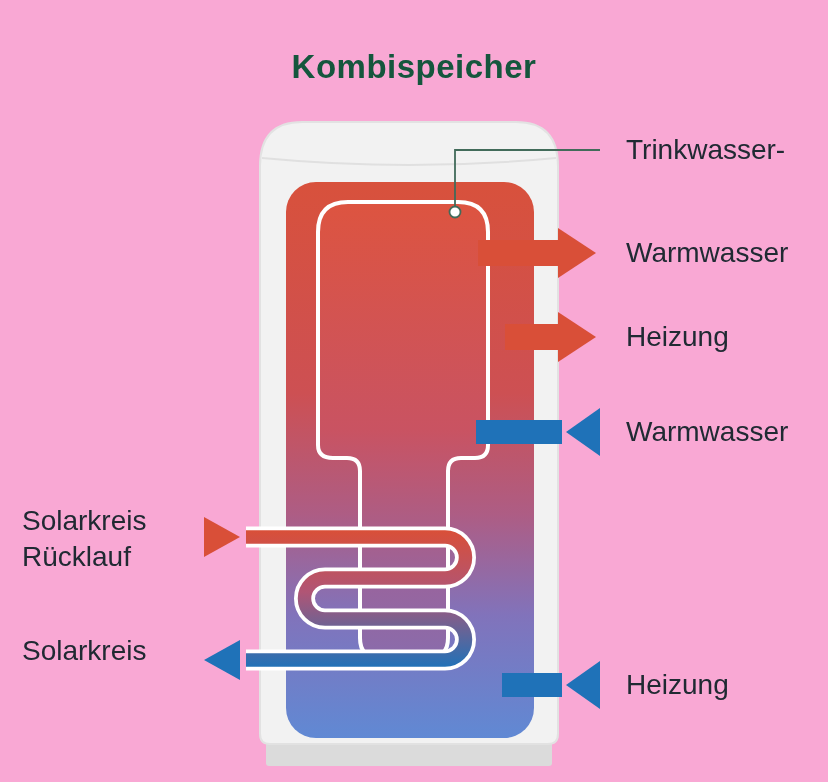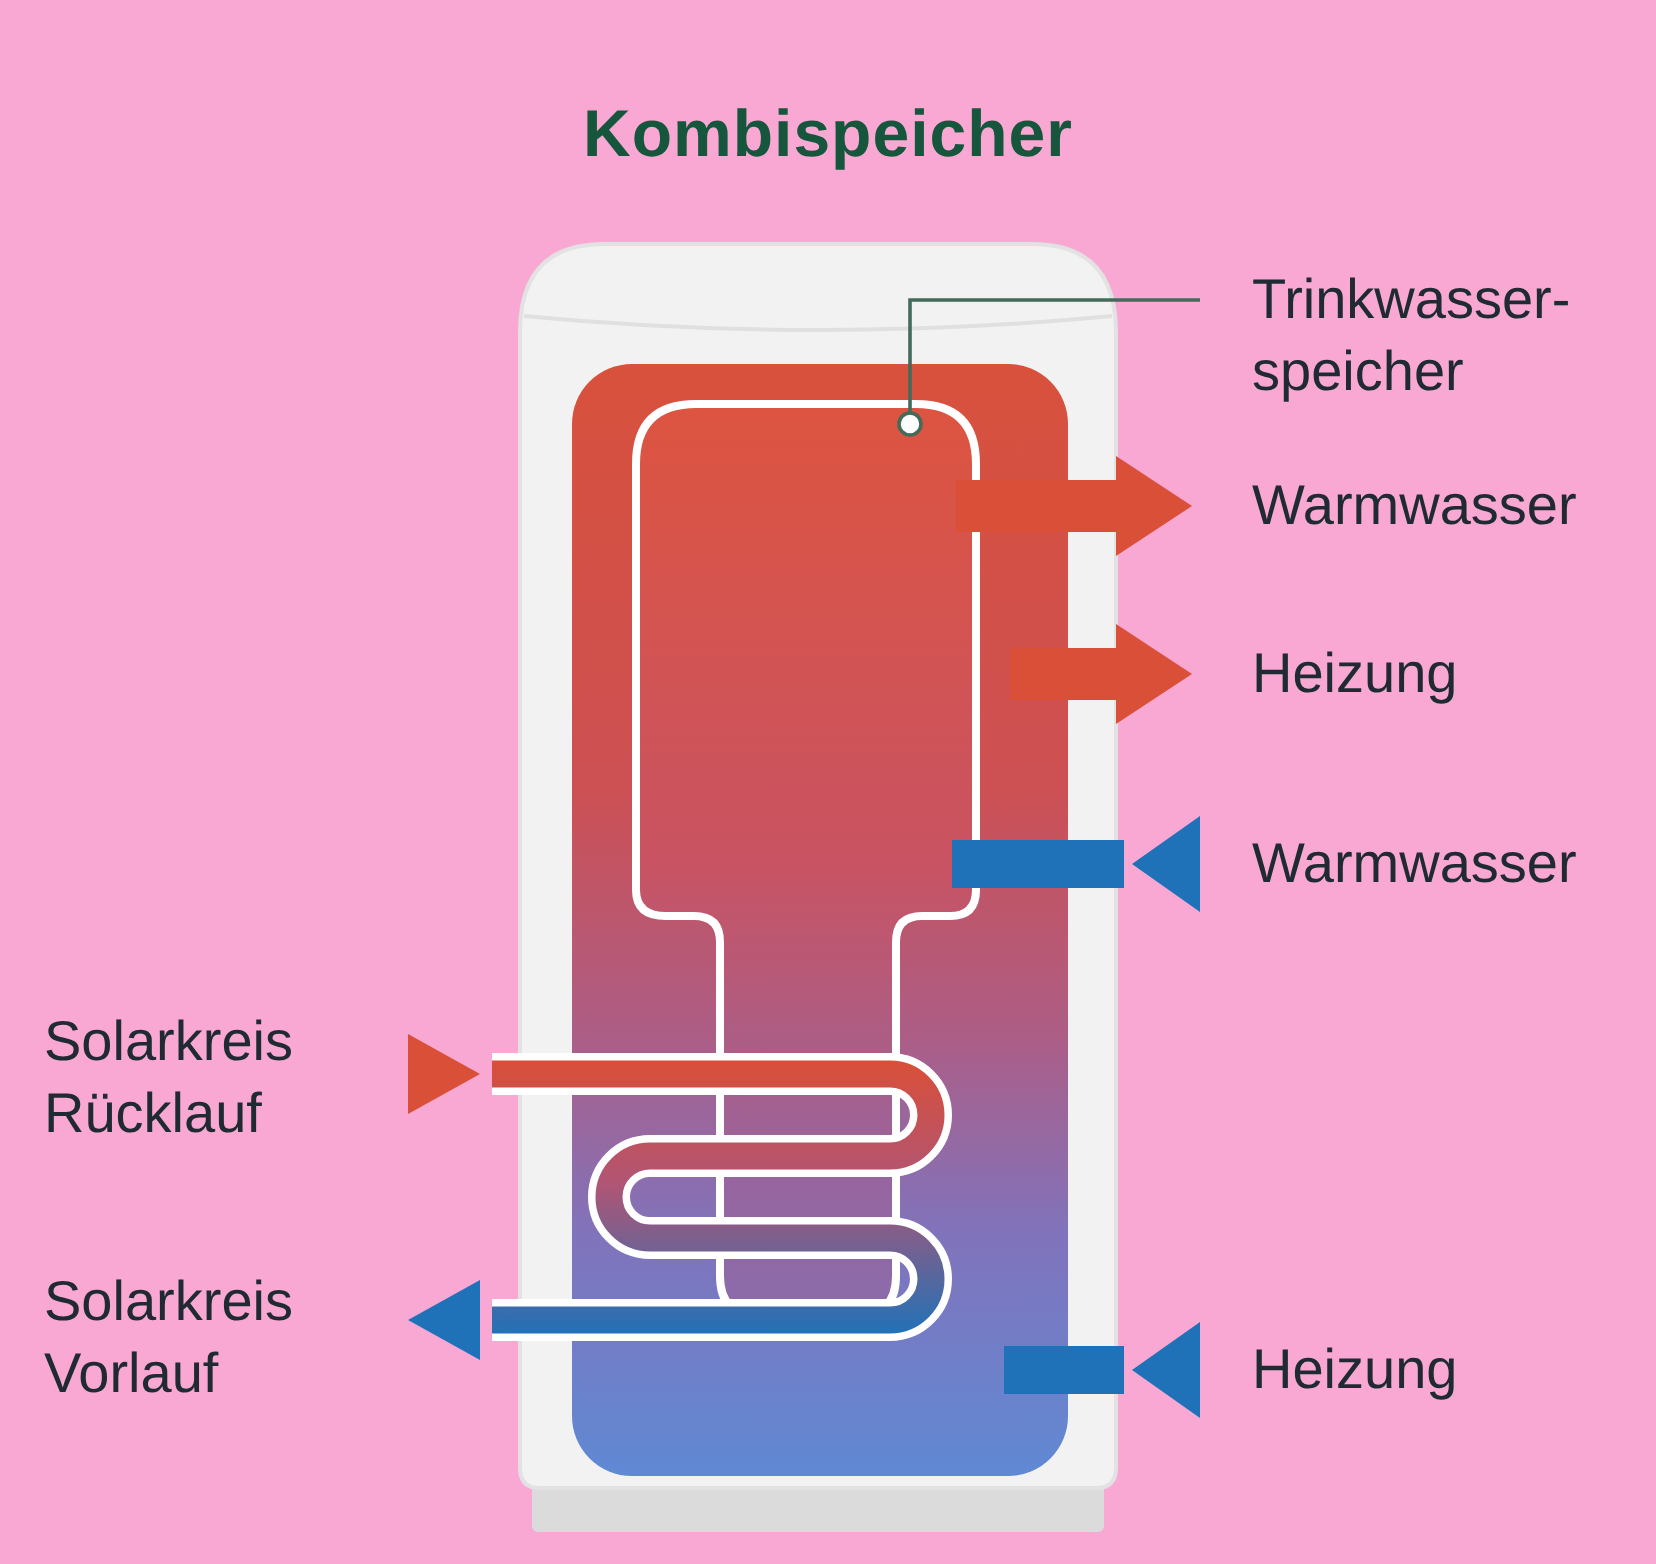--- a/index.html
+++ b/index.html
@@ -109,31 +109,29 @@
       <rect x="502" y="673" width="60" height="24"></rect>
       <polygon points="600,661 600,709 566,685"></polygon>
     </g>
 
     <polygon points="204,517 204,557 240,537" style="fill:var(--hot-red,#d94f38)"></polygon>
     <polygon points="240,640 240,680 204,660" style="fill:var(--cold-blue,#1f72b8)"></polygon>
   </svg>
 
   <div class="label right-col lbl-trinkwasserspeicher">
     <span class="line">Trinkwasser-</span>
-    <span class="line">speicher</span>
   </div>
 
   <div class="label right-col lbl-warmwasser">Warmwasser</div>
   <div class="label right-col lbl-heizung-top">Heizung</div>
   <div class="label right-col lbl-trinkwasser">Warmwasser</div>
   <div class="label right-col lbl-heizung-bottom">Heizung</div>
 
   <div class="label left-block lbl-solar-ruecklauf">
     <span class="line">Solarkreis</span>
     <span class="line">Rücklauf</span>
   </div>
 
   <div class="label left-block lbl-solar-vorlauf">
     <span class="line">Solarkreis</span>
-    <span class="line">Vorlauf</span>
   </div>
 
 </div>
 
 </body></html>

